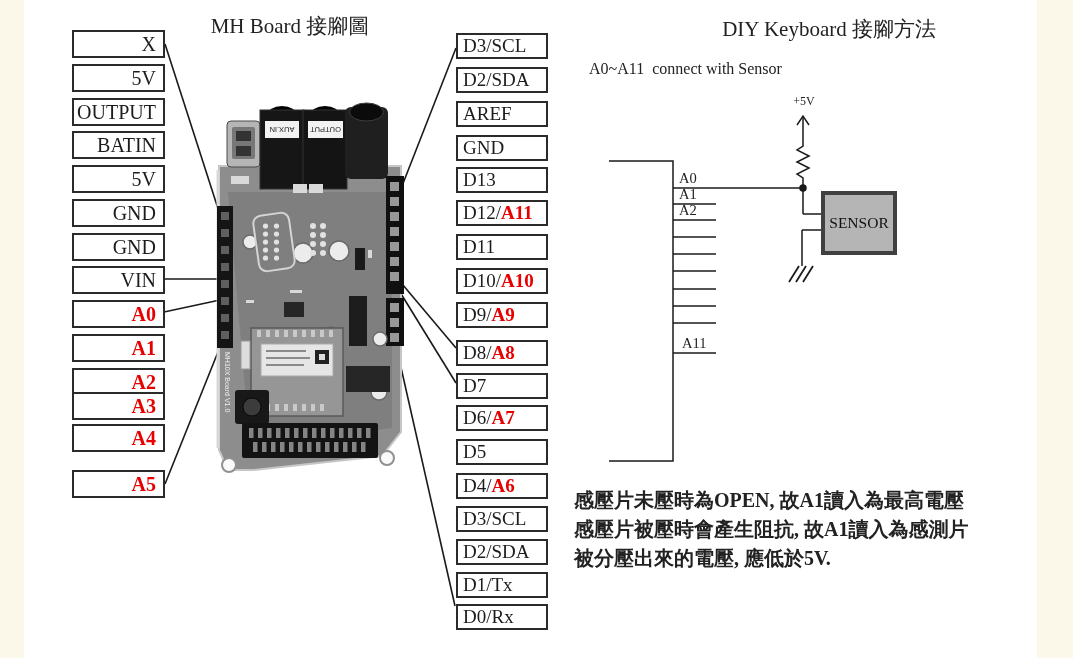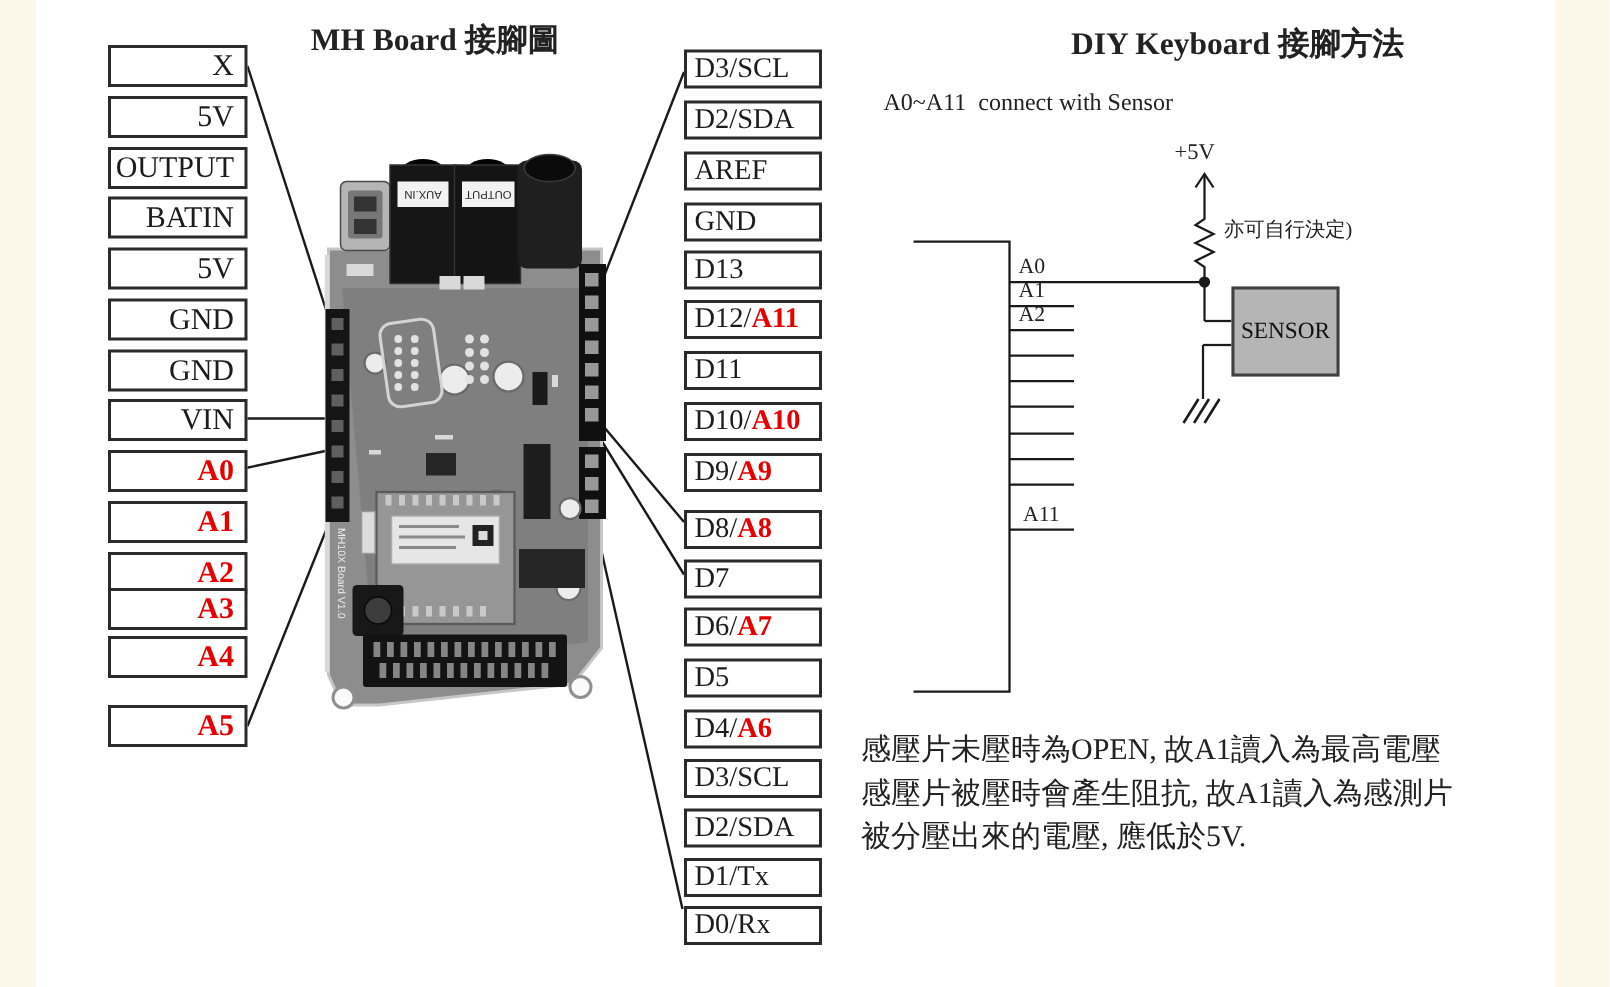--- a/index.html
+++ b/index.html
@@ -2,34 +2,34 @@
 <html><head>
 <meta charset="utf-8">
 <style>
   html,body{margin:0;padding:0;background:#fff;}
   .canvas{position:relative;width:1073px;height:658px;background:#ffffff;overflow:hidden;
           font-family:"Liberation Serif","DejaVu Serif",serif;color:#1c1c1c;}
   .strip{position:absolute;top:0;height:658px;background:#fbf7e9;}
   .strip.left{left:0;width:24px;}
   .strip.right{left:1037px;width:36px;}
   svg.layer{position:absolute;left:0;top:0;}
-  .title{position:absolute;font-size:21px;text-align:center;white-space:nowrap;color:#222;font-weight:bold;}
+  .title{position:absolute;font-size:21px;text-align:center;white-space:nowrap;color:#222;}
   .title-left{left:170px;top:12px;width:240px;}
   .title-right{left:666px;top:15px;width:270px;text-align:right;}
   .pinbox{position:absolute;background:#fff;border:2px solid #2b2b2b;white-space:nowrap;overflow:hidden;}
   .lbox{left:72px;width:82px;height:24px;line-height:24px;font-size:20px;text-align:right;padding-right:7px;}
   .rbox{left:456px;width:83px;height:22px;line-height:22px;font-size:19px;text-align:left;padding-left:5px;}
   .red,.acc{color:#e60000;font-weight:bold;}
   .stublabel{position:absolute;font-size:14.5px;line-height:15px;color:#222;}
-  .plabel{position:absolute;left:783px;top:94px;width:42px;text-align:left;font-size:15px;color:#222;}
+  .plabel{position:absolute;left:783px;top:94px;width:42px;text-align:center;font-size:12px;color:#222;}
   .resnote{position:absolute;left:816px;top:145px;width:190px;font-size:13.5px;line-height:16.5px;color:#222;}
-  .sensorbox{position:absolute;left:821px;top:191px;width:68px;height:56px;border:2px solid #404040;
+  .sensorbox{position:absolute;left:821px;top:191px;width:68px;height:56px;border:4px solid #404040;
              background:#b5b5b5;text-align:center;line-height:56px;font-size:15.5px;color:#111;}
   .subtitle{position:absolute;left:589px;top:60px;font-size:16px;color:#222;white-space:pre;}
-  .notes{position:absolute;left:574px;top:486px;width:500px;font-size:20px;line-height:29px;color:#222;}
+  .notes{position:absolute;left:574px;top:486px;width:500px;font-size:20px;line-height:29px;color:#222;font-weight:bold;}
 </style>
 </head>
 <body>
 
 <div class="canvas">
 
   <div class="strip left"></div>
   <div class="strip right"></div>
 
   <div class="title title-left">MH Board 接腳圖</div>
@@ -295,21 +295,20 @@
   <div class="pinbox rbox" style="top:572px"><span class="pfx">D1/Tx</span><span class="acc"></span></div>
   <div class="pinbox rbox" style="top:604px"><span class="pfx">D0/Rx</span><span class="acc"></span></div>
 
   <div class="subtitle">A0~A11  connect with Sensor</div>
   <div class="plabel">+5V</div>
   <div class="stublabel" style="left:679px;top:171px">A0</div>
   <div class="stublabel" style="left:679px;top:187px">A1</div>
   <div class="stublabel" style="left:679px;top:203px">A2</div>
   <div class="stublabel" style="left:682px;top:336px">A11</div>
   <div class="resnote">
-    <div>亦可自行決定)</div>
   </div>
   <div class="sensorbox">SENSOR</div>
 
   <div class="notes">
     <div>感壓片未壓時為OPEN, 故A1讀入為最高電壓</div>
     <div>感壓片被壓時會產生阻抗, 故A1讀入為感測片</div>
     <div>被分壓出來的電壓, 應低於5V.</div>
   </div>
 
 </div>

